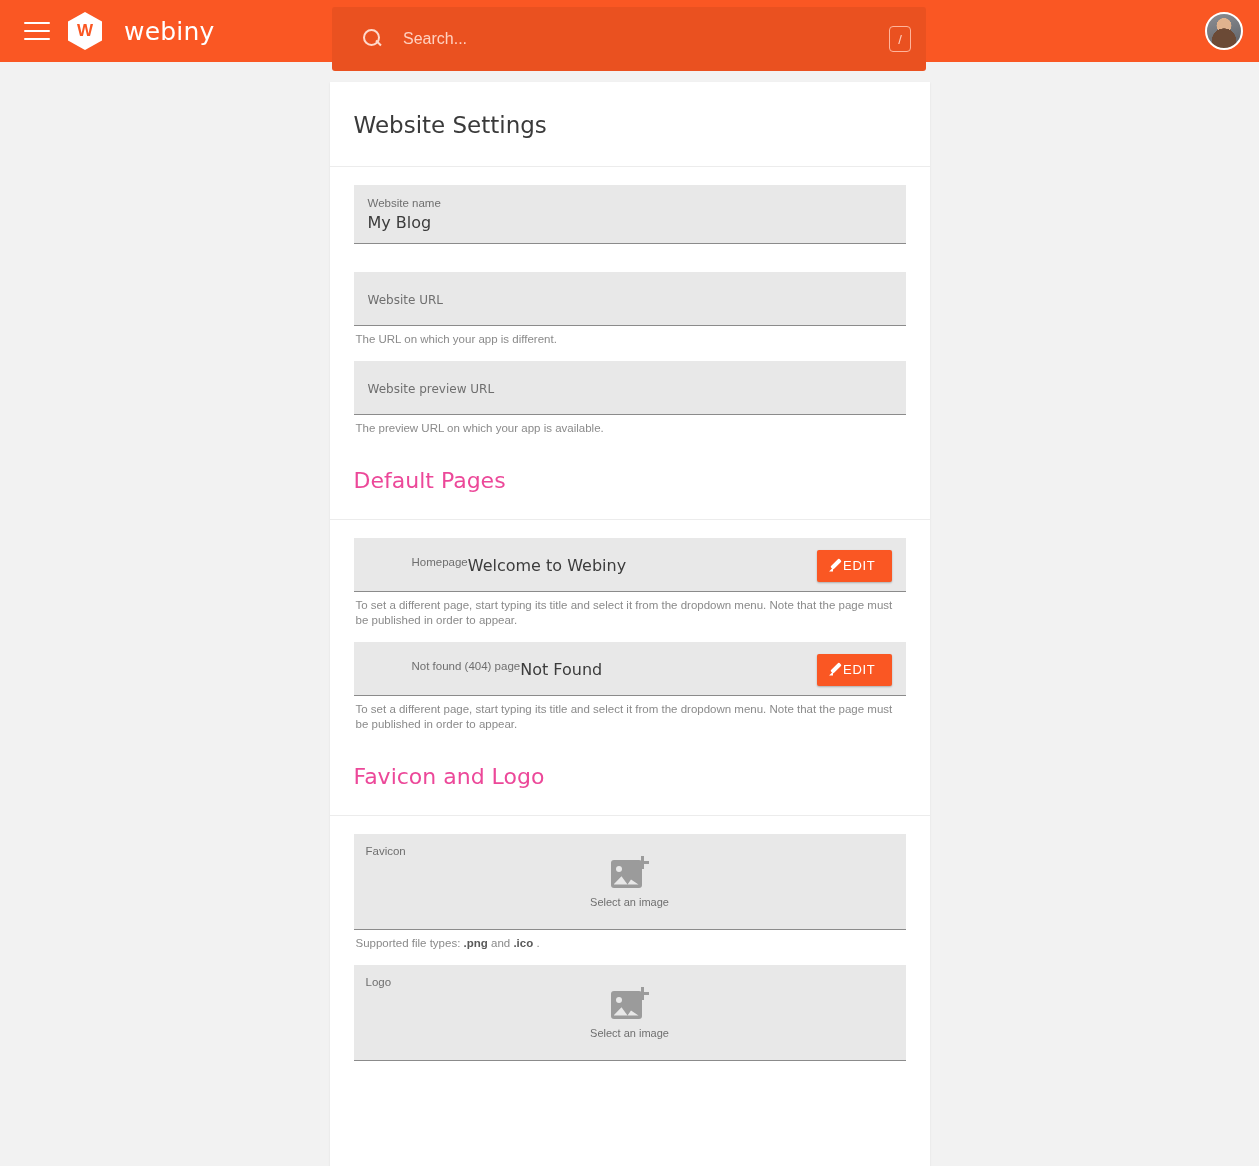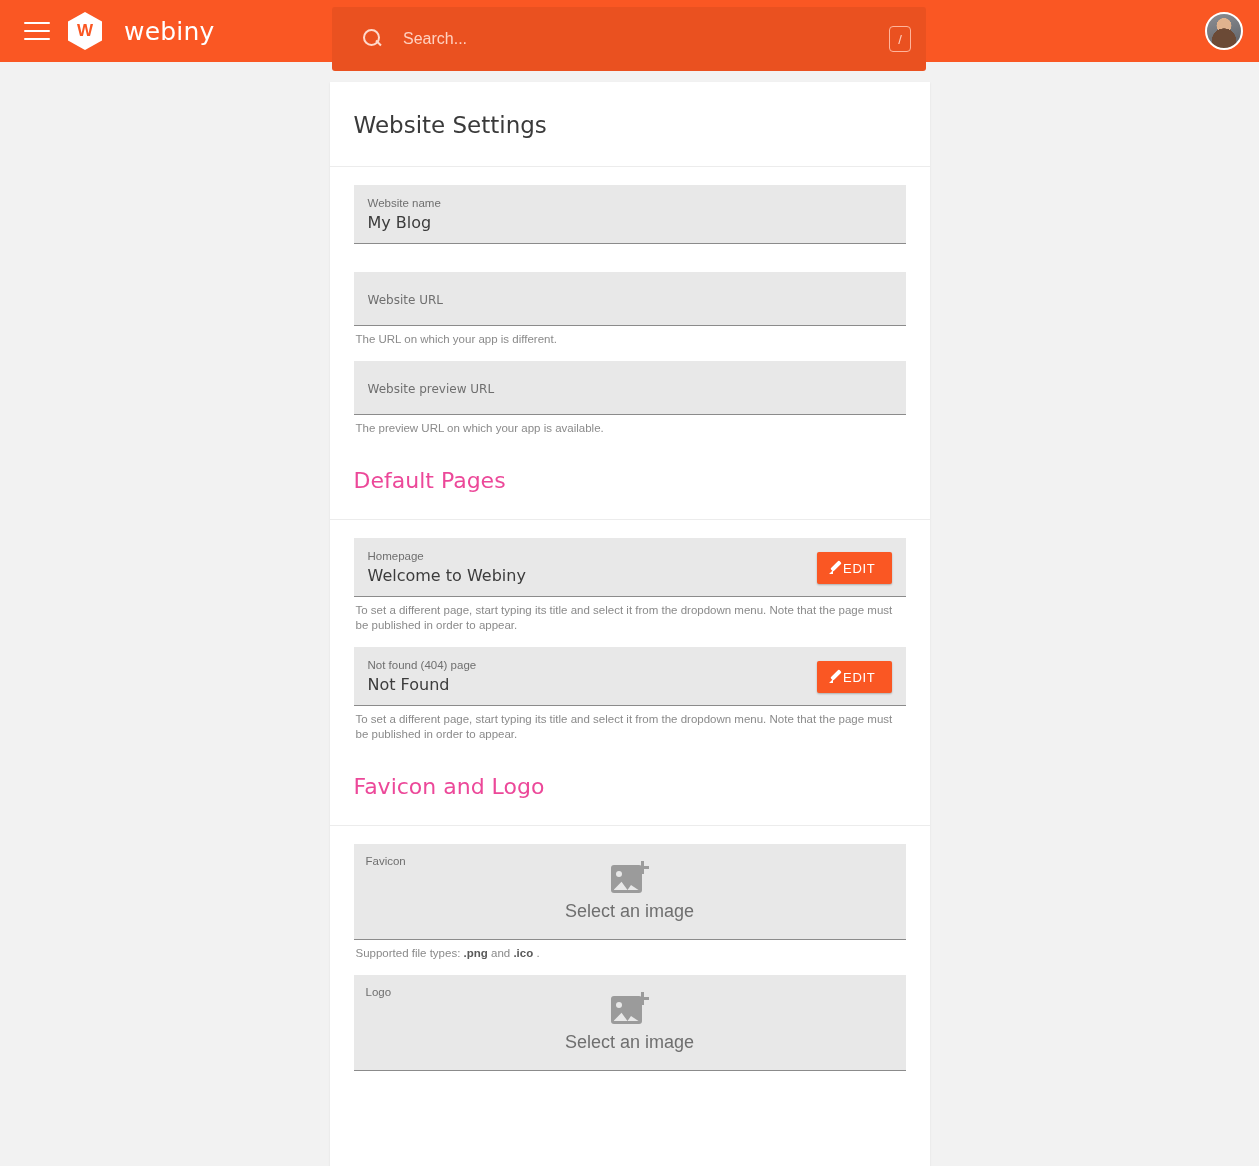--- a/index.html
+++ b/index.html
@@ -172,21 +172,21 @@
     min-height: 54px;
     display: flex;
     flex-direction: column;
     justify-content: center;
   }
   .field.with-button {
     flex-direction: row;
     align-items: center;
     justify-content: space-between;
   }
-  .field-col { display: flex; flex-direction: column; }
+  .field-col { display: flex; flex-direction: row; margin-left: 44px; }
   .field-label {
     font-size: 11.5px;
     color: #6f6f6f;
     line-height: 16px;
   }
   .field-value {
     font-size: 16px;
     color: #3c3c3c;
     line-height: 24px;
     font-family: "DejaVu Sans", sans-serif;
@@ -309,21 +309,21 @@
   }
   .img-icon .plus::before,
   .img-icon .plus::after {
     content: "";
     position: absolute;
     background: #9b9b9b;
   }
   .img-icon .plus::before { left: 5px; top: 0; width: 3px; height: 13px; }
   .img-icon .plus::after { left: 0; top: 5px; width: 13px; height: 3px; }
   .drop-text {
-    font-size: 18px;
+    font-size: 11px;
     color: #6f6f6f;
   }
 </style>
 </head>
 <body>
 
 <div class="topbar">
   <div class="hamburger">
     <span></span>
       <span></span>

